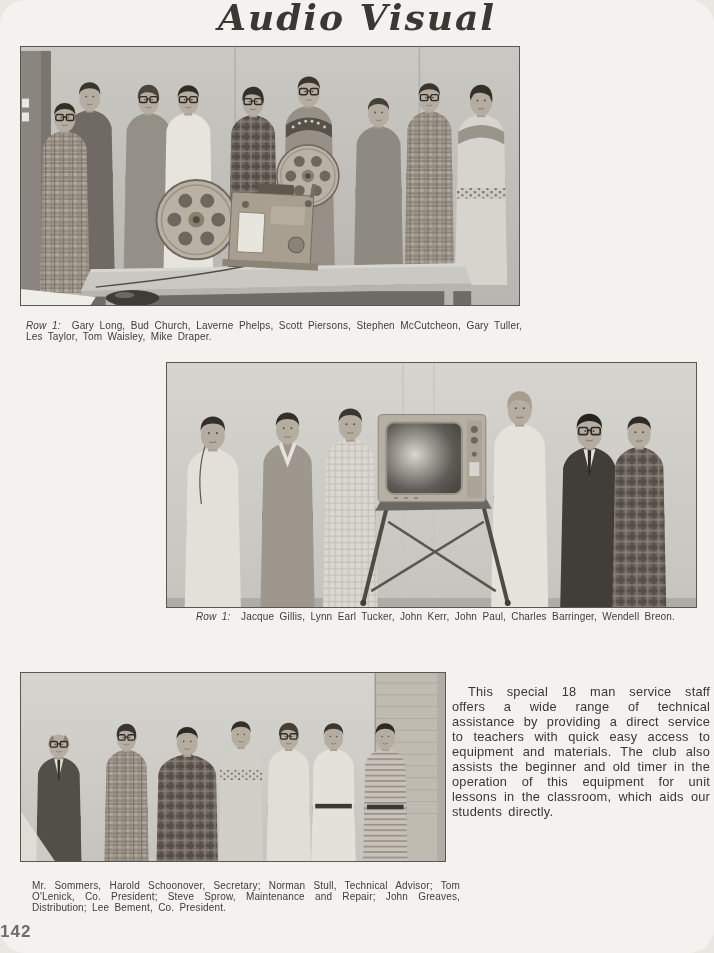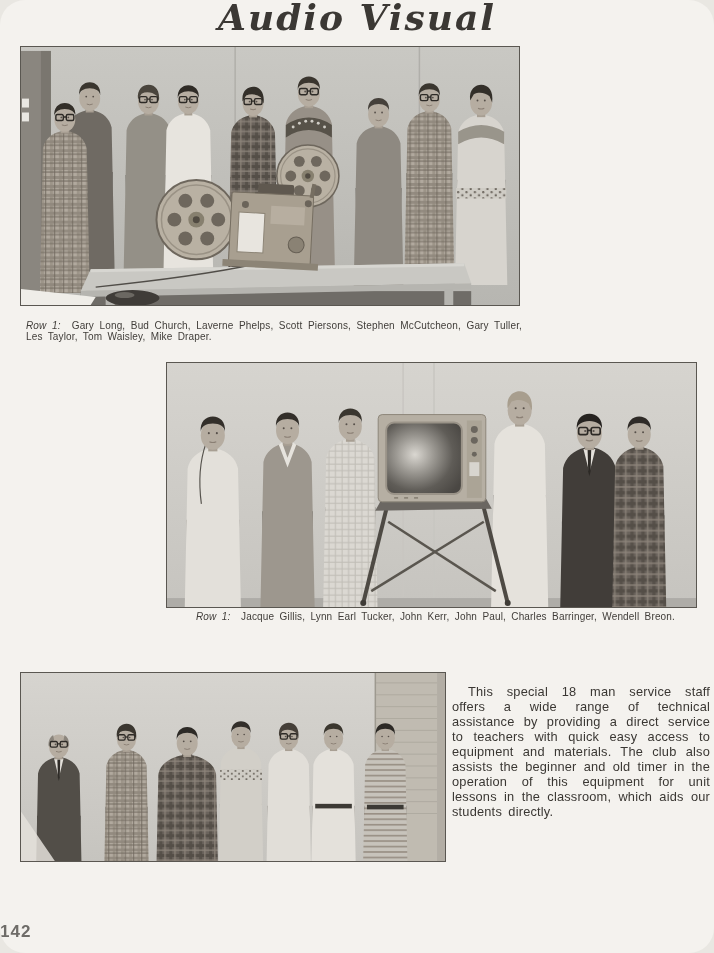--- a/index.html
+++ b/index.html
@@ -416,16 +416,17 @@
           <use href="#head"></use>
           <use href="#hairA" fill="#2d2a26"></use>
           <use href="#face"></use>
       </g>
       <polygon points="0,140 34,190 0,190" fill="#e4e1da" opacity=".85"></polygon>
     </svg>
   </div>
 
   <p class="bodytext" style="left:452px;top:684px;width:258px;">This special 18 man service staff offers a wide range of technical assistance by providing a direct service to teachers with quick easy access to equipment and materials. The club also assists the beginner and old timer in the operation of this equipment for unit lessons in the classroom, which aids our students directly.</p>
 
+  <p class="caption" style="left:28px;top:876px;width:428px;">Mr. Sommers, Harold Schoonover, Secretary; Norman Stull, Technical Advisor; Tom O'Lenick, Co. President; Steve Sprow, Maintenance and Repair; John Greaves, Distribution; Lee Bement, Co. President.</p>
 
   <div class="pagenum">142</div>
 
 </div>
 
 </body></html>

